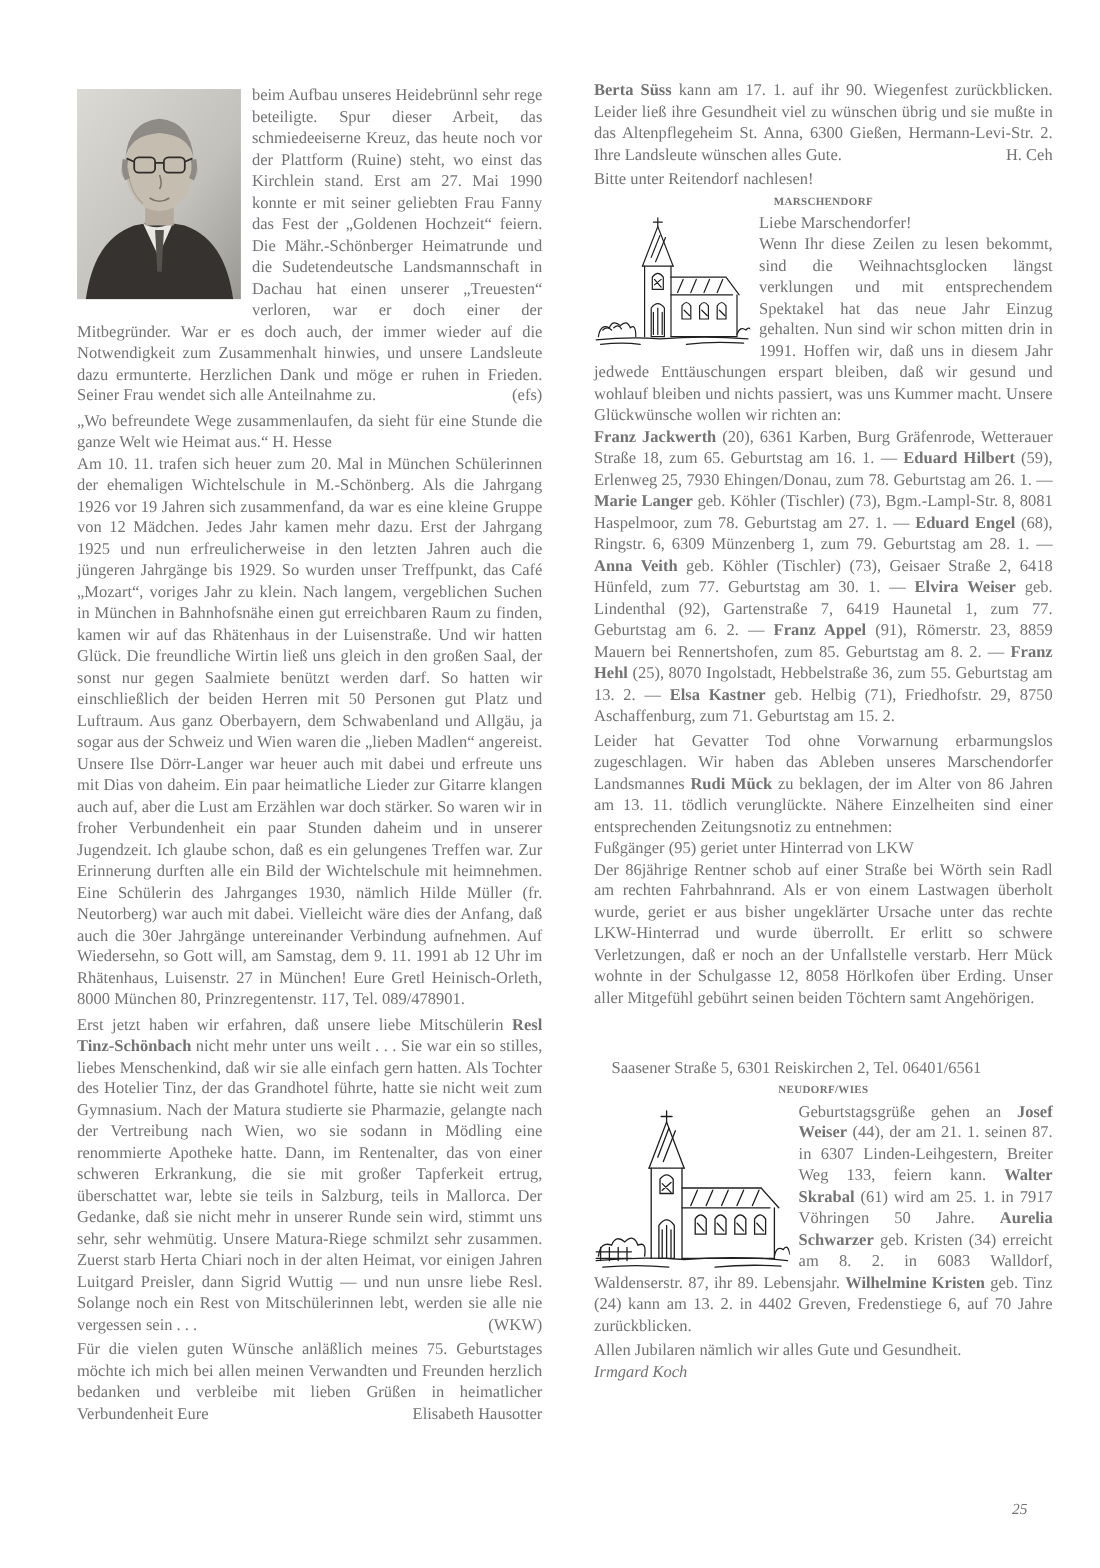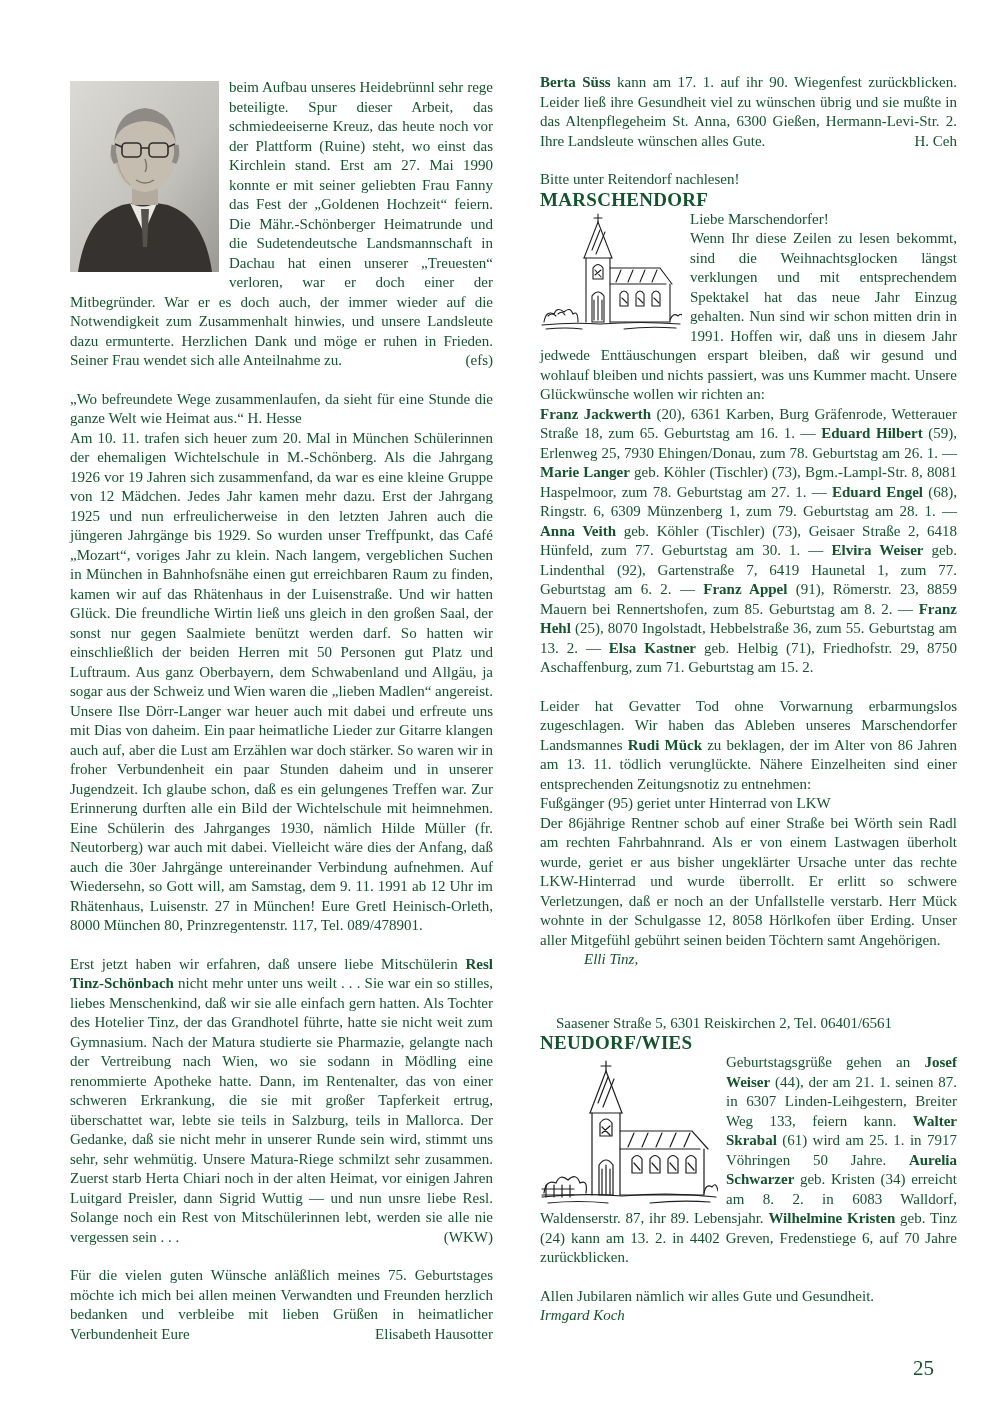--- a/index.html
+++ b/index.html
@@ -1,39 +1,39 @@
 <!DOCTYPE html>
 <html lang="de"><head>
 <meta charset="utf-8">
 <style>
   *{box-sizing:border-box;}
   html,body{margin:0;padding:0;background:#e9e9e7;}
-  .page{position:relative;width:1000px;height:1425px;background:#ffffff;color:#14532d;
+  .page{position:relative;width:1000px;height:1425px;background:#ffffff;color:#737373;
         font-family:"Liberation Serif", serif;overflow:hidden;margin:0 auto;}
   .col{position:absolute;top:0;}
   .col-left{left:70px;top:78px;width:423px;}
   .col-right{left:540px;top:73px;width:417px;}
   p{margin:0;font-size:15px;line-height:19.5px;text-align:justify;hyphens:auto;}
-  .mt{margin-top:19px;}
+  .mt{margin-top:3px;}
   .mt2{margin-top:23px;}
   .mt3{margin-top:30px;}
-  .section-title{margin:0;font-size:19px;line-height:20px;font-weight:bold;text-align:left;letter-spacing:.3px;}
+  .section-title{margin:0;font-size:10px;line-height:20px;font-weight:bold;text-align:center;letter-spacing:.3px;}
   .b{font-weight:bold;}
   .i{}
   .fr{float:right;}
   .left{text-align:left;}
   .indent-40{padding-left:44px;text-align:left;font-style:italic;}
   .indent-16{padding-left:16px;text-align:left;margin-top:44px;}
   .sig-right{font-style:italic;padding-right:6px;}
   .clear{clear:both;}
   .portrait{float:left;width:149px;height:191px;margin:3px 10px 3px 0;display:block;background:#cfcdc7;}
   .church-1{float:left;width:142px;height:120px;margin:2px 8px 0 0;display:block;}
   .church-2{float:left;width:178px;height:152px;margin:4px 8px 0 0;display:block;}
   .portrait svg,.church-1 svg,.church-2 svg{display:block;width:100%;height:100%;}
-  .pageno{position:absolute;right:66px;bottom:44px;font-size:21px;}
+  .pageno{position:absolute;right:66px;bottom:44px;font-size:14px;font-style:italic;}
 </style>
 </head>
 <body>
 
 <div class="page">
 
   <div class="col col-left">
 
     <p><span class="portrait">
           <svg viewBox="0 0 149 191" preserveAspectRatio="none">
@@ -104,21 +104,20 @@
       </svg>
         </span>
       <p class="left">Liebe Marschendorfer!</p>
       <p><span>Wenn Ihr diese Zeilen zu lesen bekommt, sind die Weihnachtsglocken längst verklungen und mit entsprechendem Spektakel hat das neue Jahr Einzug gehalten. Nun sind wir schon mitten drin in 1991. Hoffen wir, daß uns in diesem Jahr jedwede Enttäuschungen erspart bleiben, daß wir gesund und wohlauf bleiben und nichts passiert, was uns Kummer macht. Unsere Glückwünsche wollen wir richten an:</span></p>
       <p><span class="b">Franz Jackwerth</span><span> (20), 6361 Karben, Burg Gräfenrode, Wetterauer Straße 18, zum 65. Geburtstag am 16. 1. — </span><span class="b">Eduard Hilbert</span><span> (59), Erlenweg 25, 7930 Ehingen/Donau, zum 78. Geburtstag am 26. 1. — </span><span class="b">Marie Langer</span><span> geb. Köhler (Tischler) (73), Bgm.-Lampl-Str. 8, 8081 Haspelmoor, zum 78. Geburtstag am 27. 1. — </span><span class="b">Eduard Engel</span><span> (68), Ringstr. 6, 6309 Münzenberg 1, zum 79. Geburtstag am 28. 1. — </span><span class="b">Anna Veith</span><span> geb. Köhler (Tischler) (73), Geisaer Straße 2, 6418 Hünfeld, zum 77. Geburtstag am 30. 1. — </span><span class="b">Elvira Weiser</span><span> geb. Lindenthal (92), Gartenstraße 7, 6419 Haunetal 1, zum 77. Geburtstag am 6. 2. — </span><span class="b">Franz Appel</span><span> (91), Römerstr. 23, 8859 Mauern bei Rennertshofen, zum 85. Geburtstag am 8. 2. — </span><span class="b">Franz Hehl</span><span> (25), 8070 Ingolstadt, Hebbelstraße 36, zum 55. Geburtstag am 13. 2. — </span><span class="b">Elsa Kastner</span><span> geb. Helbig (71), Friedhofstr. 29, 8750 Aschaffenburg, zum 71. Geburtstag am 15. 2.</span></p>
     </div>
 
     <p class="mt clear"><span>Leider hat Gevatter Tod ohne Vorwarnung erbarmungslos zugeschlagen. Wir haben das Ableben unseres Marschendorfer Landsmannes </span><span class="b">Rudi Mück</span><span> zu beklagen, der im Alter von 86 Jahren am 13. 11. tödlich verunglückte. Nähere Einzelheiten sind einer entsprechenden Zeitungsnotiz zu entnehmen:</span></p>
     <p class="left">Fußgänger (95) geriet unter Hinterrad von LKW</p>
     <p><span>Der 86jährige Rentner schob auf einer Straße bei Wörth sein Radl am rechten Fahrbahnrand. Als er von einem Lastwagen überholt wurde, geriet er aus bisher ungeklärter Ursache unter das rechte LKW-Hinterrad und wurde überrollt. Er erlitt so schwere Verletzungen, daß er noch an der Unfallstelle verstarb. Herr Mück wohnte in der Schulgasse 12, 8058 Hörlkofen über Erding. Unser aller Mitgefühl gebührt seinen beiden Töchtern samt Angehörigen.</span></p>
-    <p class="indent-40">Elli Tinz,</p>
     <p class="indent-16">Saasener Straße 5, 6301 Reiskirchen 2, Tel. 06401/6561</p>
 
     <h3 class="section-title mt3">NEUDORF/WIES</h3>
 
     <div>
       <span class="church-2">
           <svg viewBox="0 0 178 152" preserveAspectRatio="none">
         <g stroke="#1f1f1f" stroke-width="1.2" fill="none" stroke-linecap="round">
           <path d="M2,140 q40,-4 80,-1 q50,-4 94,1"></path>
           <path d="M8,146 q30,-3 60,0 M110,146 q30,-3 60,-1"></path>

